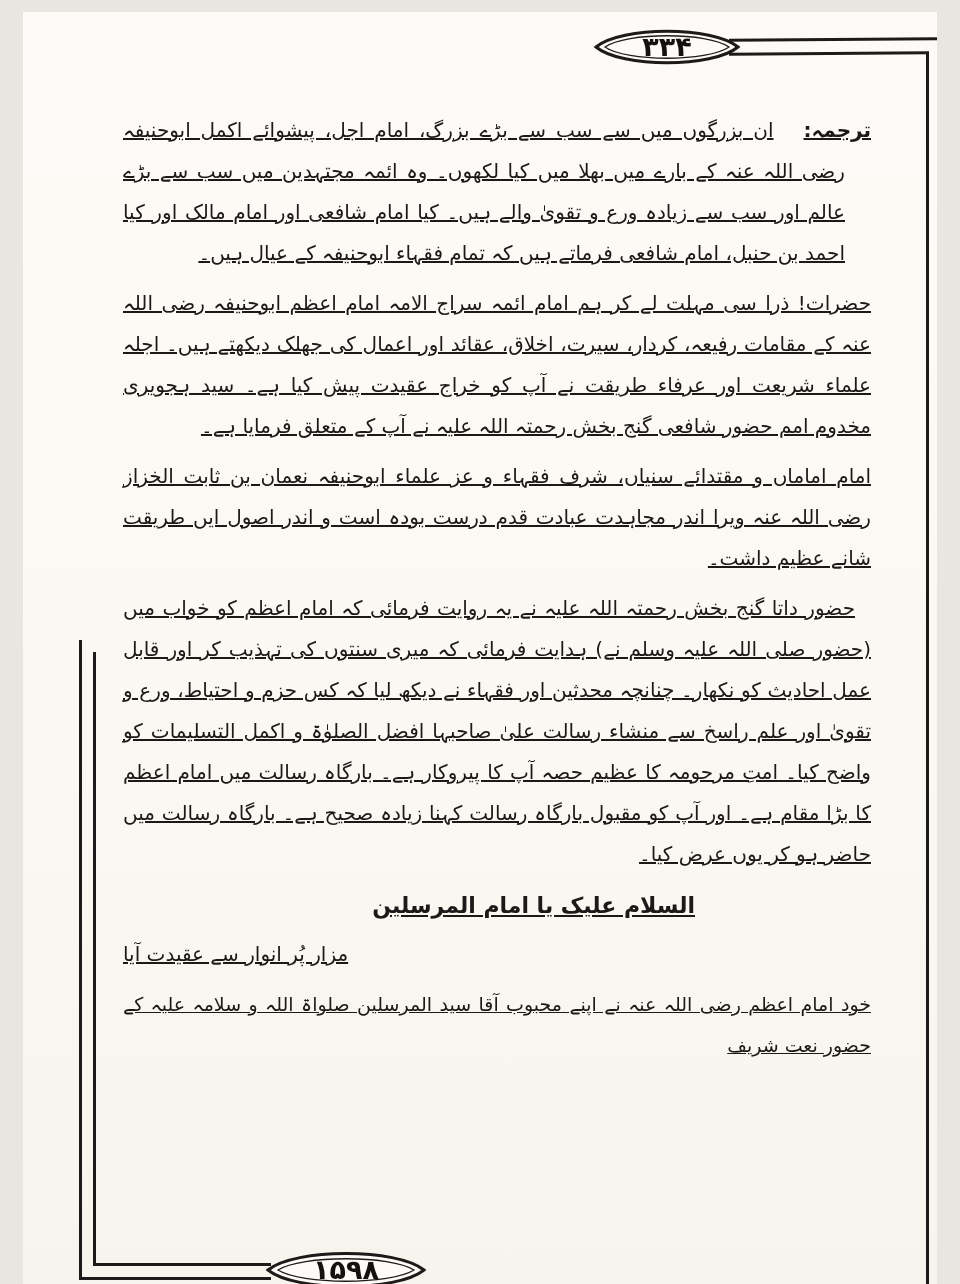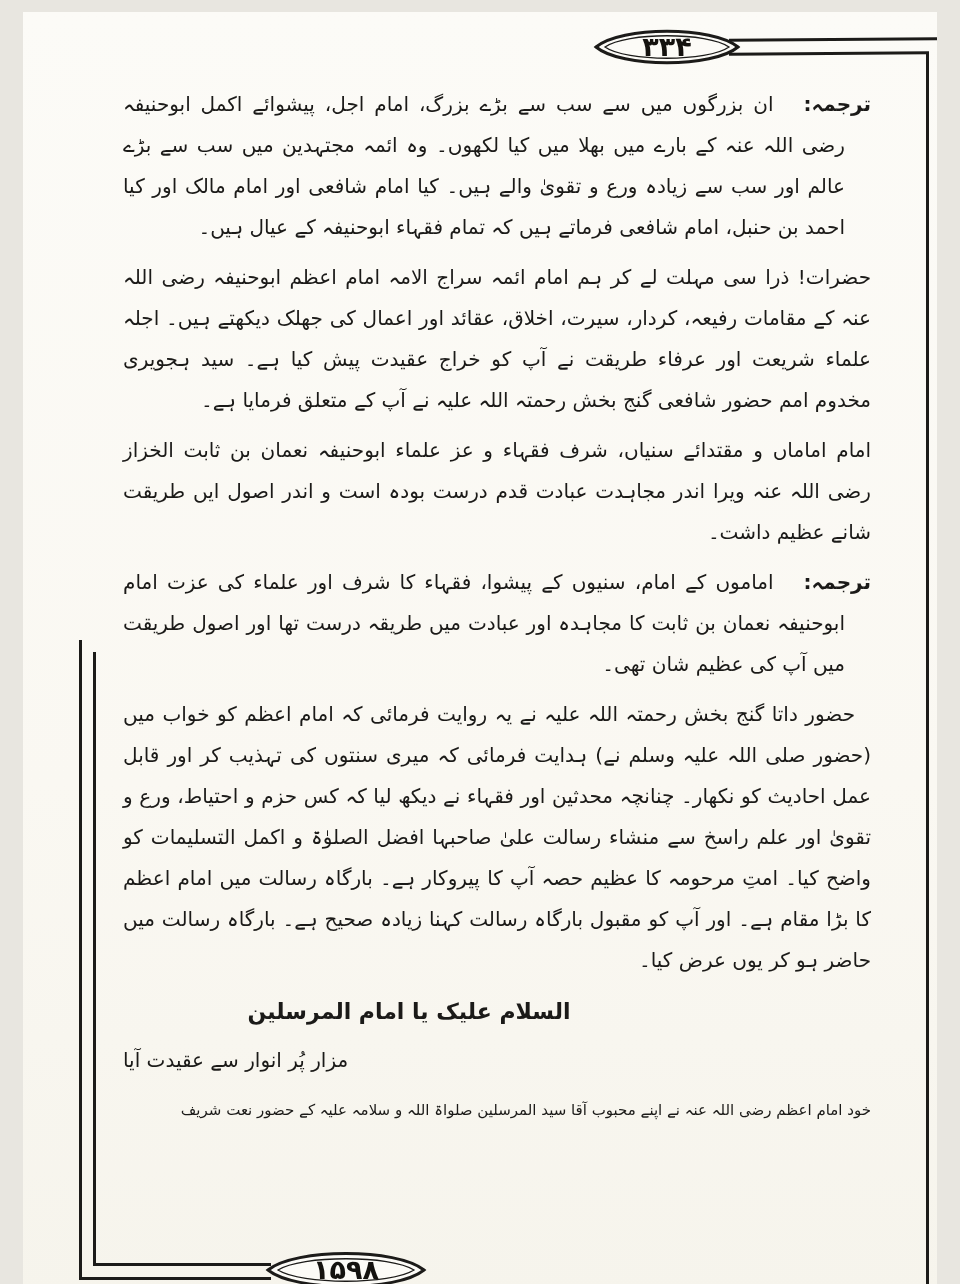--- a/index.html
+++ b/index.html
@@ -30,40 +30,40 @@
     position:absolute;inset:0;
     display:flex;align-items:center;justify-content:center;
     font-weight:bold;color:#14120f;
     font-size:27px;letter-spacing:2px;
     padding-bottom:2px;
   }
   .header-cartouche{left:570px;top:10px;width:148px;height:50px;}
   .footer-cartouche{left:242px;top:1232px;width:162px;height:52px;}
 
   .content{
-    position:absolute;top:72px;right:66px;width:748px;
+    position:absolute;top:98px;right:66px;width:748px;
     font-size:20px;line-height:41px;
     text-align:justify;
     direction:rtl;
+    text-decoration:underline;
   }
   .content p{margin:0 0 9px 0;}
   .hang{padding-right:26px;text-indent:-26px;}
   .blk-indent{margin-left:56px;}
   .lbl{margin-left:30px;font-weight:bold;}
   .quote{margin-right:30px;margin-left:70px;}
   .first-indent{text-indent:16px;}
   .center-line{
-    text-align:center;
     padding-left:0;padding-right:176px;
     font-weight:bold;font-size:22px;line-height:44px;
     margin:4px 0 6px 0 !important;
     font-family:"DejaVu Sans", sans-serif;
   }
   .reply{text-align:left;}
-  .closing{font-size:15px;}
+  .closing{font-size:19px;}
 </style>
 </head>
 <body>
 
 <div class="page">
 
   <div class="line top-h-outer"></div>
   <div class="line top-h-inner"></div>
   <div class="line right-v-outer"></div>
   <div class="line right-v-inner"></div>
@@ -89,21 +89,20 @@
   </div>
 
   <div class="content" dir="rtl">
 
     <p class="hang blk-indent"><span class="lbl">ترجمہ:</span><span>ان بزرگوں میں سے سب سے بڑے بزرگ، امام اجل، پیشوائے اکمل ابوحنیفہ رضی اللہ عنہ کے بارے میں بھلا میں کیا لکھوں۔ وہ ائمہ مجتہدین میں سب سے بڑے عالم اور سب سے زیادہ ورع و تقویٰ والے ہیں۔ کیا امام شافعی اور امام مالک اور کیا احمد بن حنبل، امام شافعی فرماتے ہیں کہ تمام فقہاء ابوحنیفہ کے عیال ہیں۔</span></p>
 
     <p>حضرات! ذرا سی مہلت لے کر ہم امام ائمہ سراج الامہ امام اعظم ابوحنیفہ رضی اللہ عنہ کے مقامات رفیعہ، کردار، سیرت، اخلاق، عقائد اور اعمال کی جھلک دیکھتے ہیں۔ اجلہ علماء شریعت اور عرفاء طریقت نے آپ کو خراج عقیدت پیش کیا ہے۔ سید ہجویری مخدوم امم حضور شافعی گنج بخش رحمتہ اللہ علیہ نے آپ کے متعلق فرمایا ہے۔</p>
 
     <p class="quote">امام اماماں و مقتدائے سنیاں، شرف فقہاء و عز علماء ابوحنیفہ نعمان بن ثابت الخزاز رضی اللہ عنہ ویرا اندر مجاہدت عبادت قدم درست بودہ است و اندر اصول ایں طریقت شانے عظیم داشت۔</p>
 
-    <p class="hang blk-indent"><span class="lbl">ترجمہ:</span><span>اماموں کے امام، سنیوں کے پیشوا، فقہاء کا شرف اور علماء کی عزت امام ابوحنیفہ نعمان بن ثابت کا مجاہدہ اور عبادت میں طریقہ درست تھا اور اصول طریقت میں آپ کی عظیم شان تھی۔</span></p>
 
     <p class="first-indent">حضور داتا گنج بخش رحمتہ اللہ علیہ نے یہ روایت فرمائی کہ امام اعظم کو خواب میں (حضور صلی اللہ علیہ وسلم نے) ہدایت فرمائی کہ میری سنتوں کی تہذیب کر اور قابل عمل احادیث کو نکھار۔ چنانچہ محدثین اور فقہاء نے دیکھ لیا کہ کس حزم و احتیاط، ورع و تقویٰ اور علم راسخ سے منشاء رسالت علیٰ صاحبہا افضل الصلوٰۃ و اکمل التسلیمات کو واضح کیا۔ امتِ مرحومہ کا عظیم حصہ آپ کا پیروکار ہے۔ بارگاہ رسالت میں امام اعظم کا بڑا مقام ہے۔ اور آپ کو مقبول بارگاہ رسالت کہنا زیادہ صحیح ہے۔ بارگاہ رسالت میں حاضر ہو کر یوں عرض کیا۔</p>
 
     <p class="center-line">السلام علیک یا امام المرسلین</p>
 
     <p class="reply">مزار پُر انوار سے عقیدت آیا</p>
 
 
     <p class="closing">خود امام اعظم رضی اللہ عنہ نے اپنے محبوب آقا سید المرسلین صلواۃ اللہ و سلامہ علیہ کے حضور نعت شریف</p>
 

